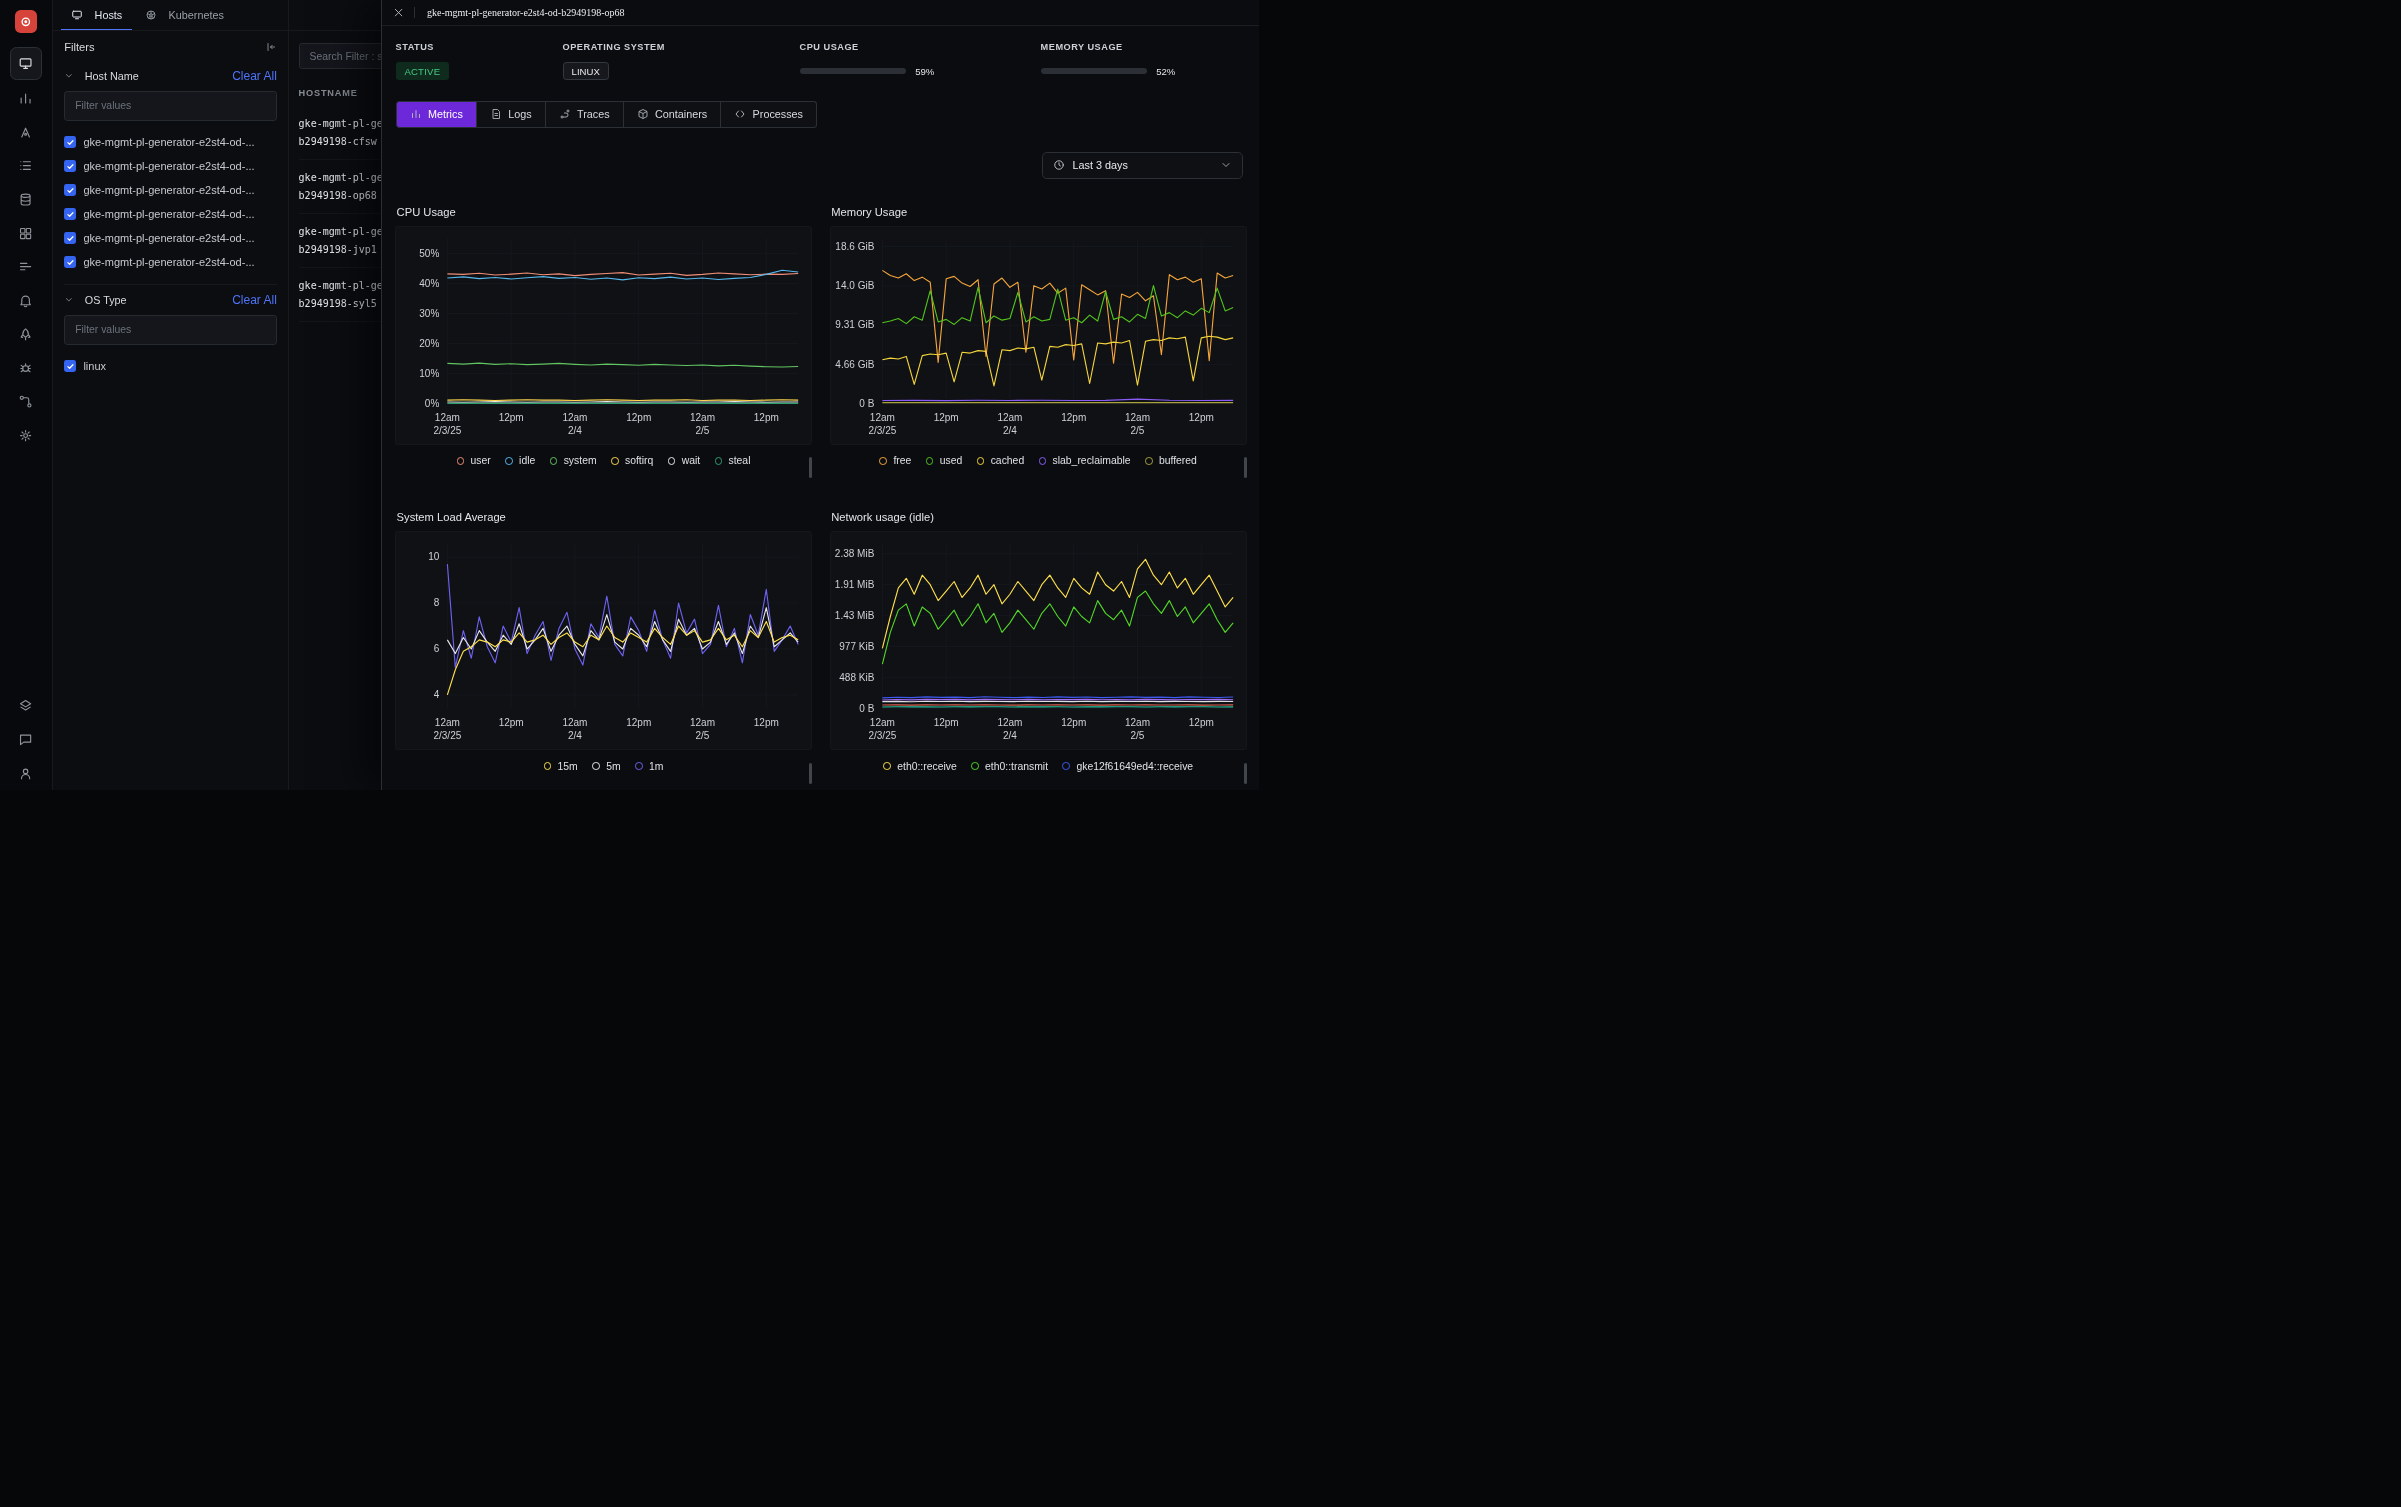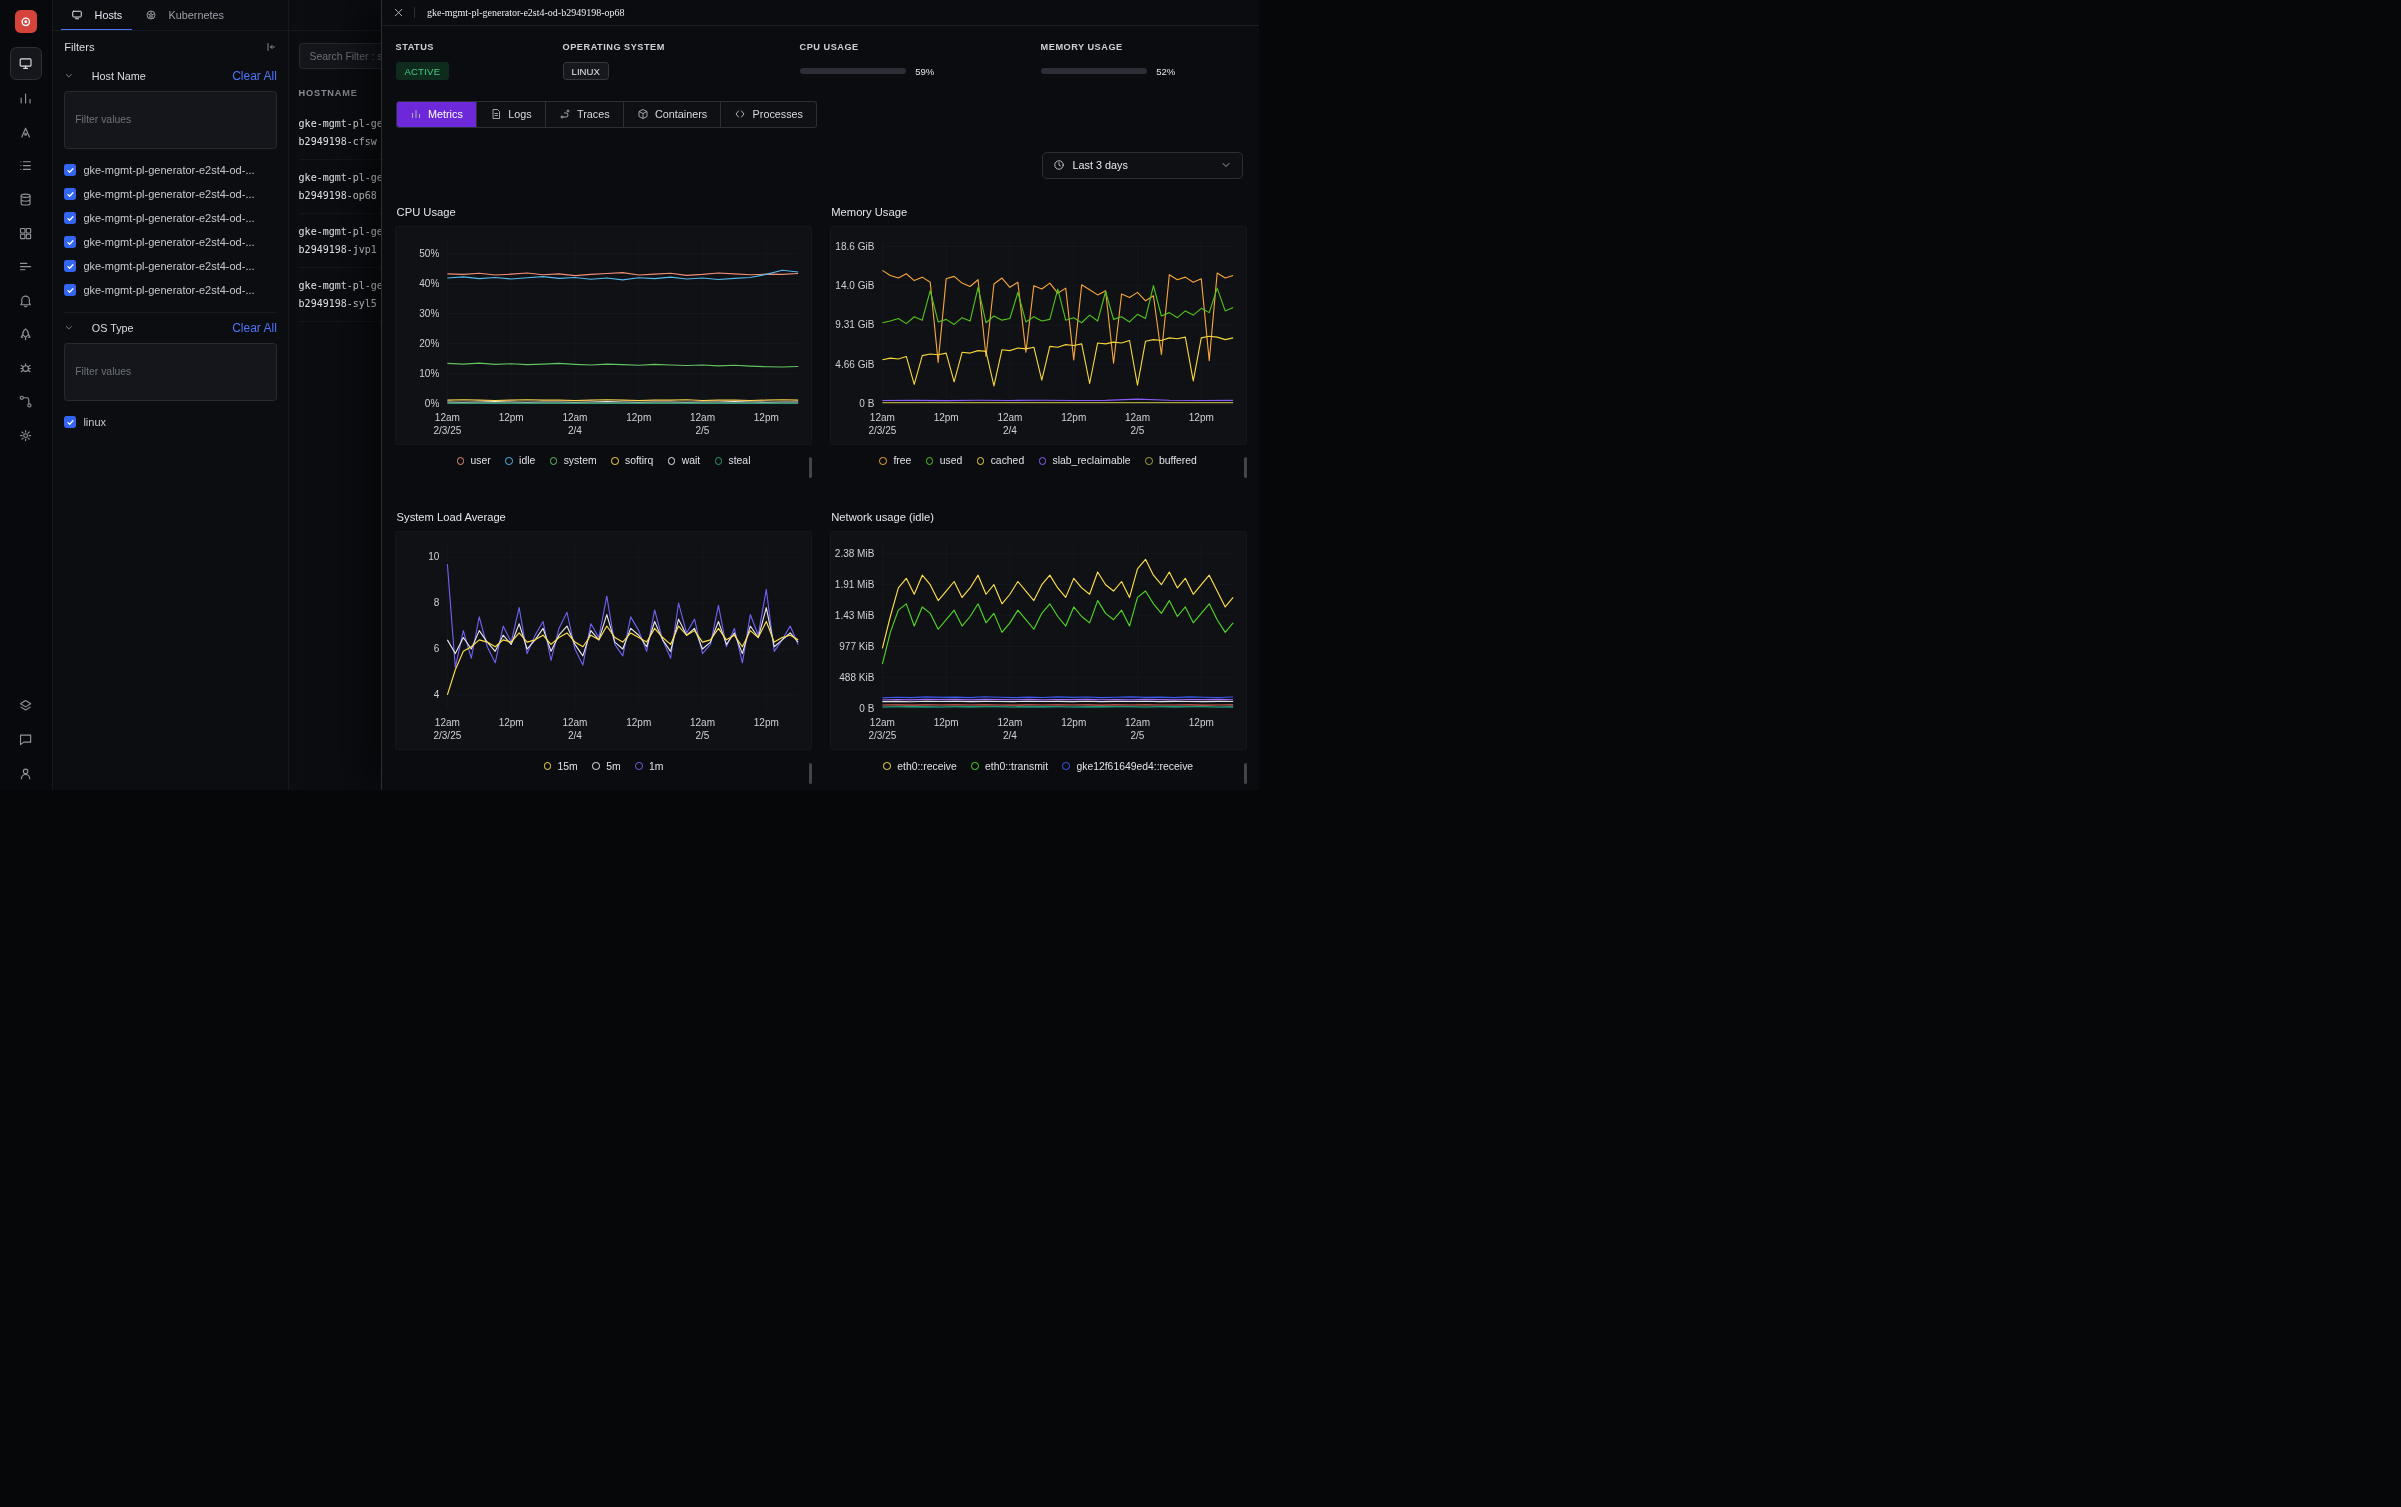--- a/index.html
+++ b/index.html
@@ -26,26 +26,26 @@
   .tabsrow{height:30px;border-bottom:0.8px solid #17191d;display:flex;align-items:stretch;
     padding-left:8px;gap:3.2px}
   .ftab{display:flex;align-items:center;gap:12px;padding:0 9.6px;font-size:10.8px;
     color:#9aa0a8;border-bottom:1.6px solid transparent;cursor:pointer}
   .ftab.active{color:#e2e6ee;border-bottom-color:#4e74f8}
   .ftab svg{width:12px;height:12px}
   .filters-head{display:flex;align-items:flex-end;justify-content:space-between;
     padding:10.4px 11.2px 7.2px;font-size:11.2px;color:#d8dadd}
   .collapse-ic{color:#8f939b;cursor:pointer}
   .fsection{padding:0 11.2px}
-  .fsection-head{display:flex;align-items:center;gap:18px;font-size:10.8px;color:#dadce0;
+  .fsection-head{display:flex;align-items:center;gap:11px;font-size:10.8px;color:#dadce0;
     margin:8px 0}
   .chev{color:#9aa0a8;cursor:pointer;display:flex}
   .clear{margin-left:auto;color:#4e74f8;font-size:12px;cursor:pointer}
   .finput{height:24px;background:#14161c;border:0.8px solid #262a31;border-radius:3.2px;
-    display:flex;align-items:center;padding:16px 8px;margin-bottom:9.6px}
+    display:flex;align-items:center;padding:2px 8px;margin-bottom:9.6px}
   .finput input{background:transparent;border:none;outline:none;color:#aab0b8;
     font-size:10.4px;width:100%;font-family:inherit}
   .finput input::placeholder{color:#6d727b}
   .opt{display:flex;align-items:center;gap:7.2px;height:24px;font-size:11px;color:#c6c9cf;cursor:pointer}
   .cb{width:12px;height:12px;border-radius:2.4px;background:#3565f0;display:flex;
     align-items:center;justify-content:center;flex:none}
   .optlabel{white-space:nowrap;overflow:hidden;text-overflow:ellipsis}
   .sec-divider{border-top:0.8px solid #17191d;margin:9.6px 0 0}
   
   .hostcol{position:absolute;left:289px;top:0;right:0;bottom:0;background:#0b0d11;z-index:1}

